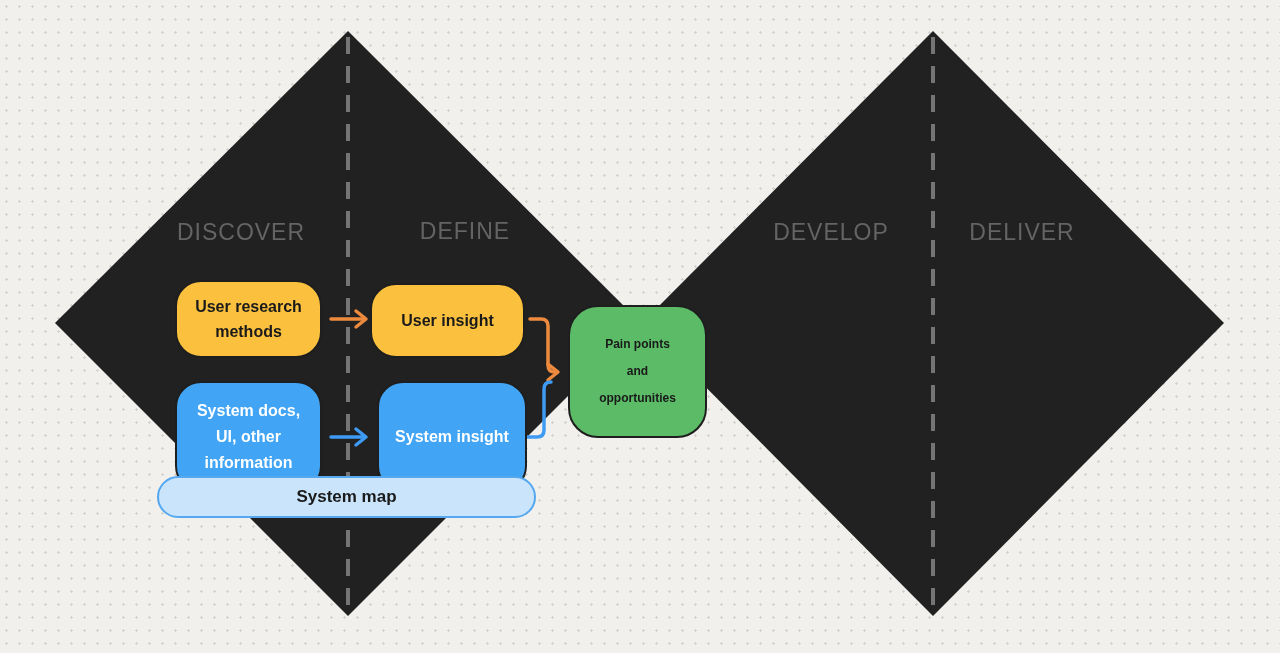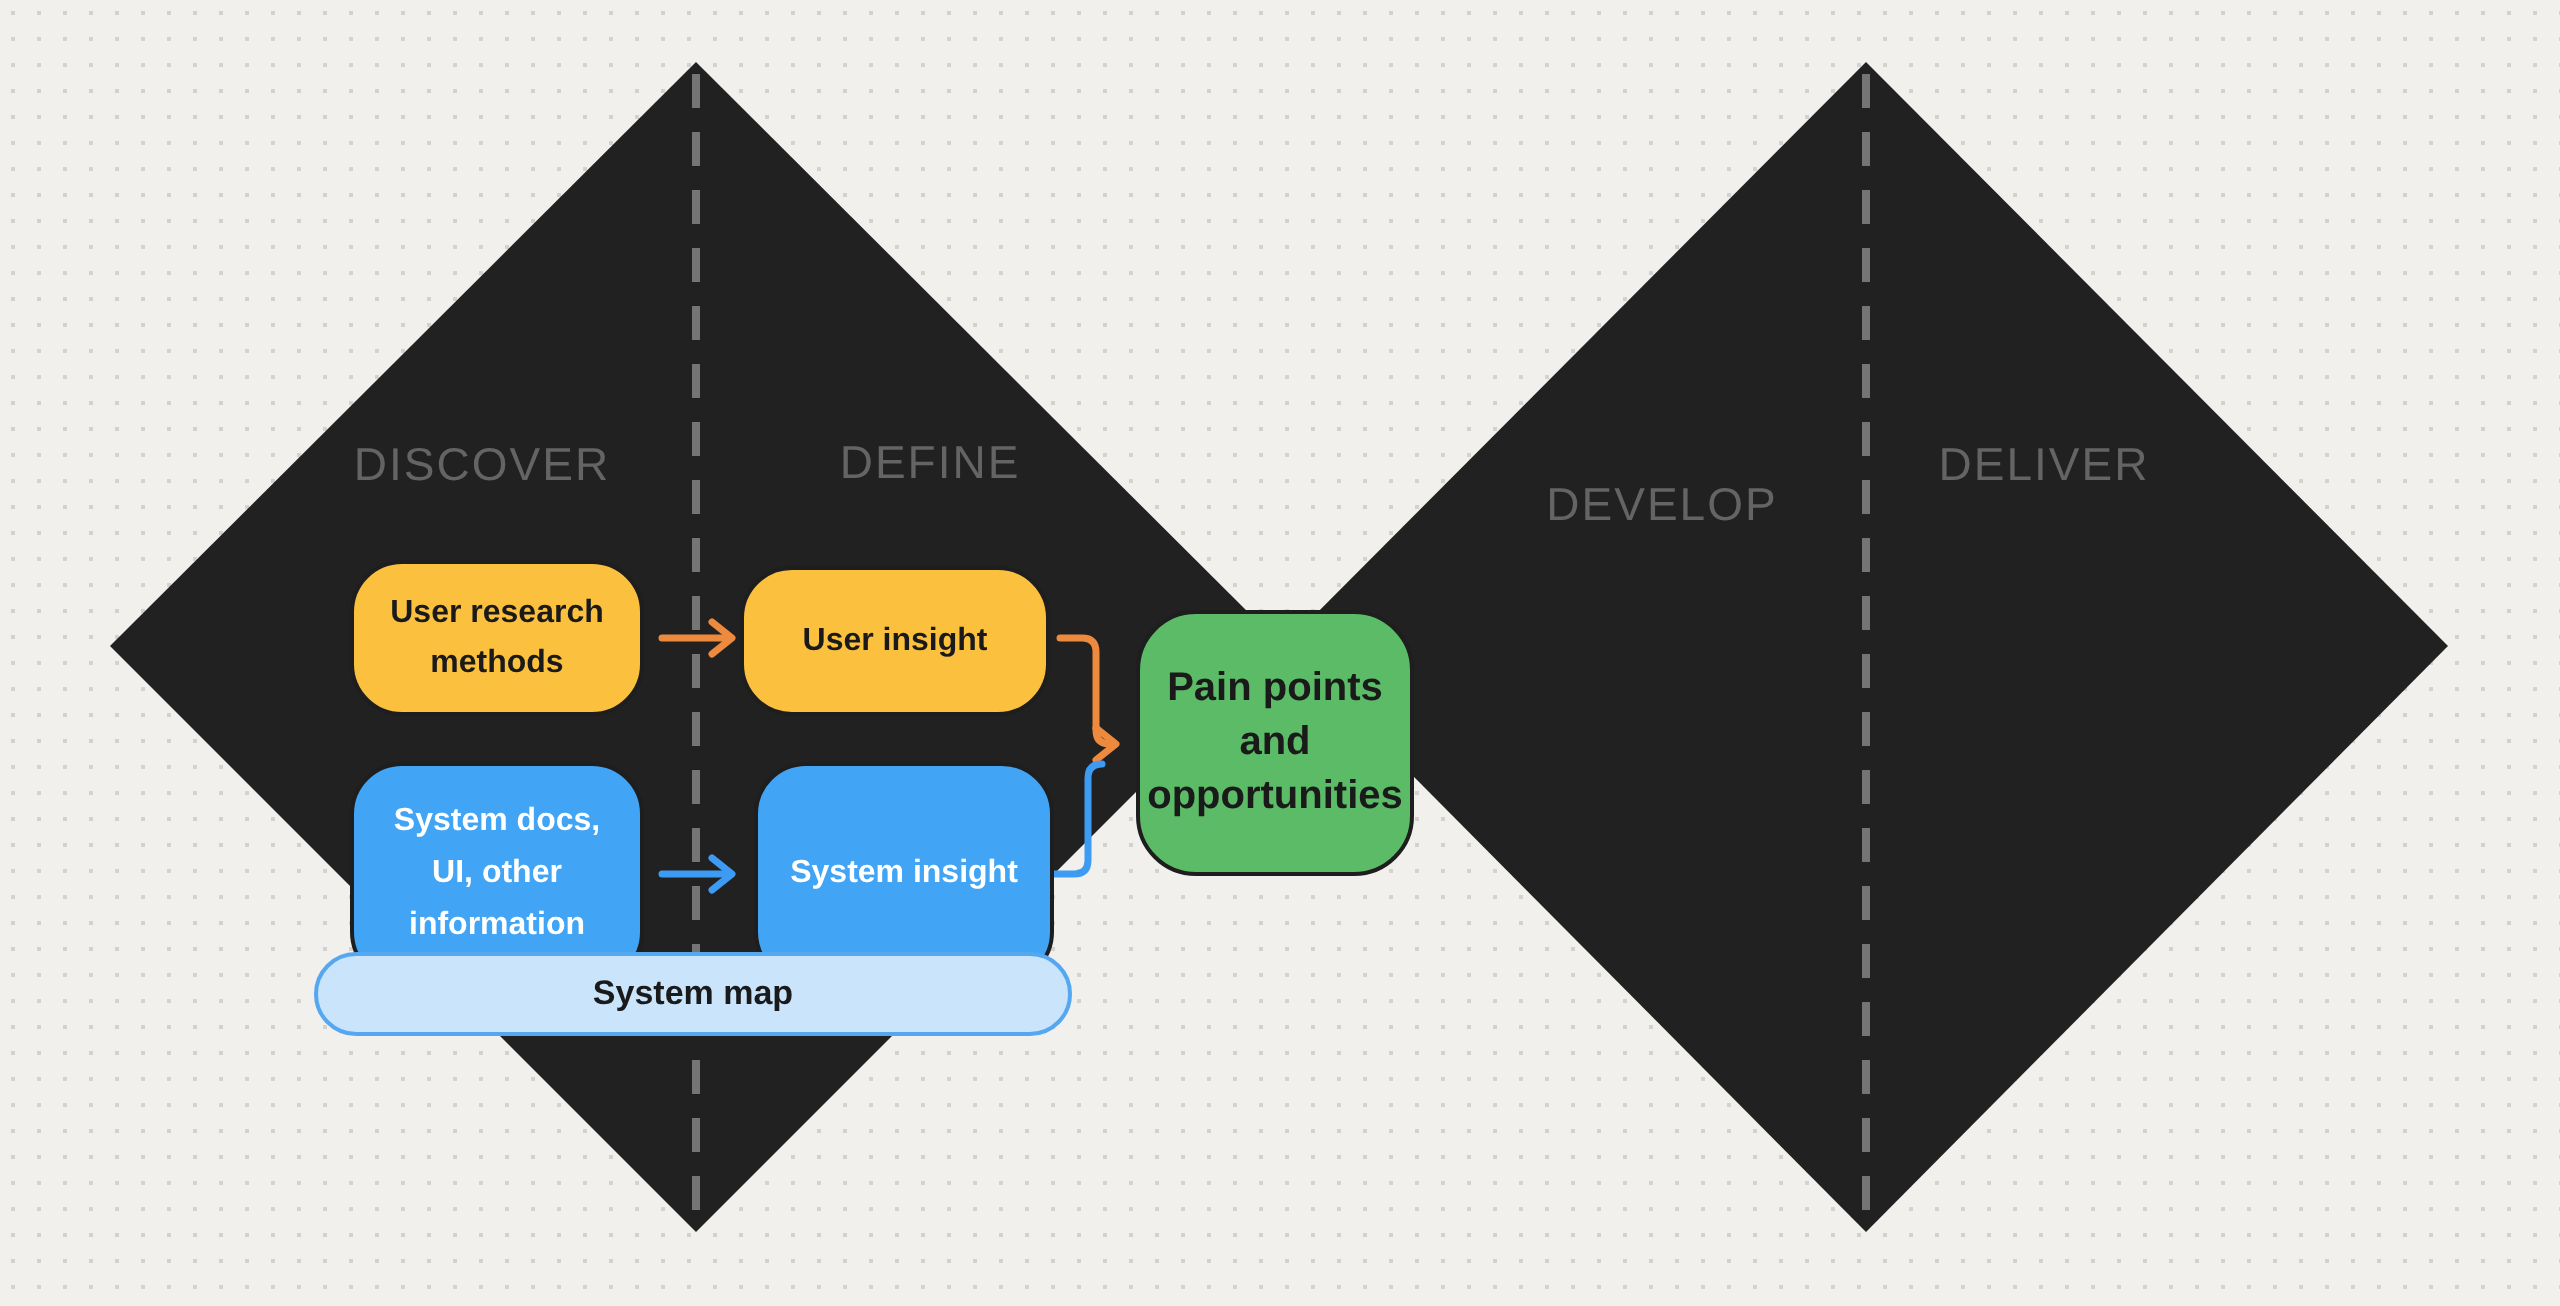--- a/index.html
+++ b/index.html
@@ -22,21 +22,21 @@
     z-index: 2;
     transform: translateX(-50%);
     color: #646464;
     font-size: 23px;
     font-weight: 400;
     letter-spacing: 1px;
     white-space: nowrap;
   }
   .phase-discover { left: 241px; top: 219px; }
   .phase-define   { left: 433px; top: 218px; margin-left: 32px; }
-  .phase-develop  { left: 831px; top: 219px; margin-top: 20px; }
+  .phase-develop  { left: 831px; top: 219px; }
   .phase-deliver  { left: 1022px; top: 219px; }
 
   .node {
     position: absolute;
     z-index: 2;
     box-sizing: border-box;
     display: flex;
     flex-direction: column;
     align-items: center;
     justify-content: center;
@@ -68,21 +68,21 @@
     color: #ffffff; font-size: 16px;
   }
   .node-system-map {
     left: 157px; top: 476px; width: 379px; height: 42px;
     background: #C9E4FB; border: 2px solid #55A8F0; border-radius: 21px;
     font-size: 17px; z-index: 3;
   }
   .node-pain-points {
     left: 568px; top: 305px; width: 139px; height: 133px;
     background: #5BBB67; border-radius: 30px;
-    font-size: 20px; line-height: 27px;
+    font-size: 12px; line-height: 27px;
   }
 </style>
 </head>
 <body>
 
 <div class="canvas">
 
   <svg class="gfx" width="1280" height="653" viewBox="0 0 1280 653">
     <polygon points="348,31 641,323 348,616 55,323" fill="#212121"></polygon>
     <polygon points="933,31 1224,323 933,616 642,323" fill="#212121"></polygon>

